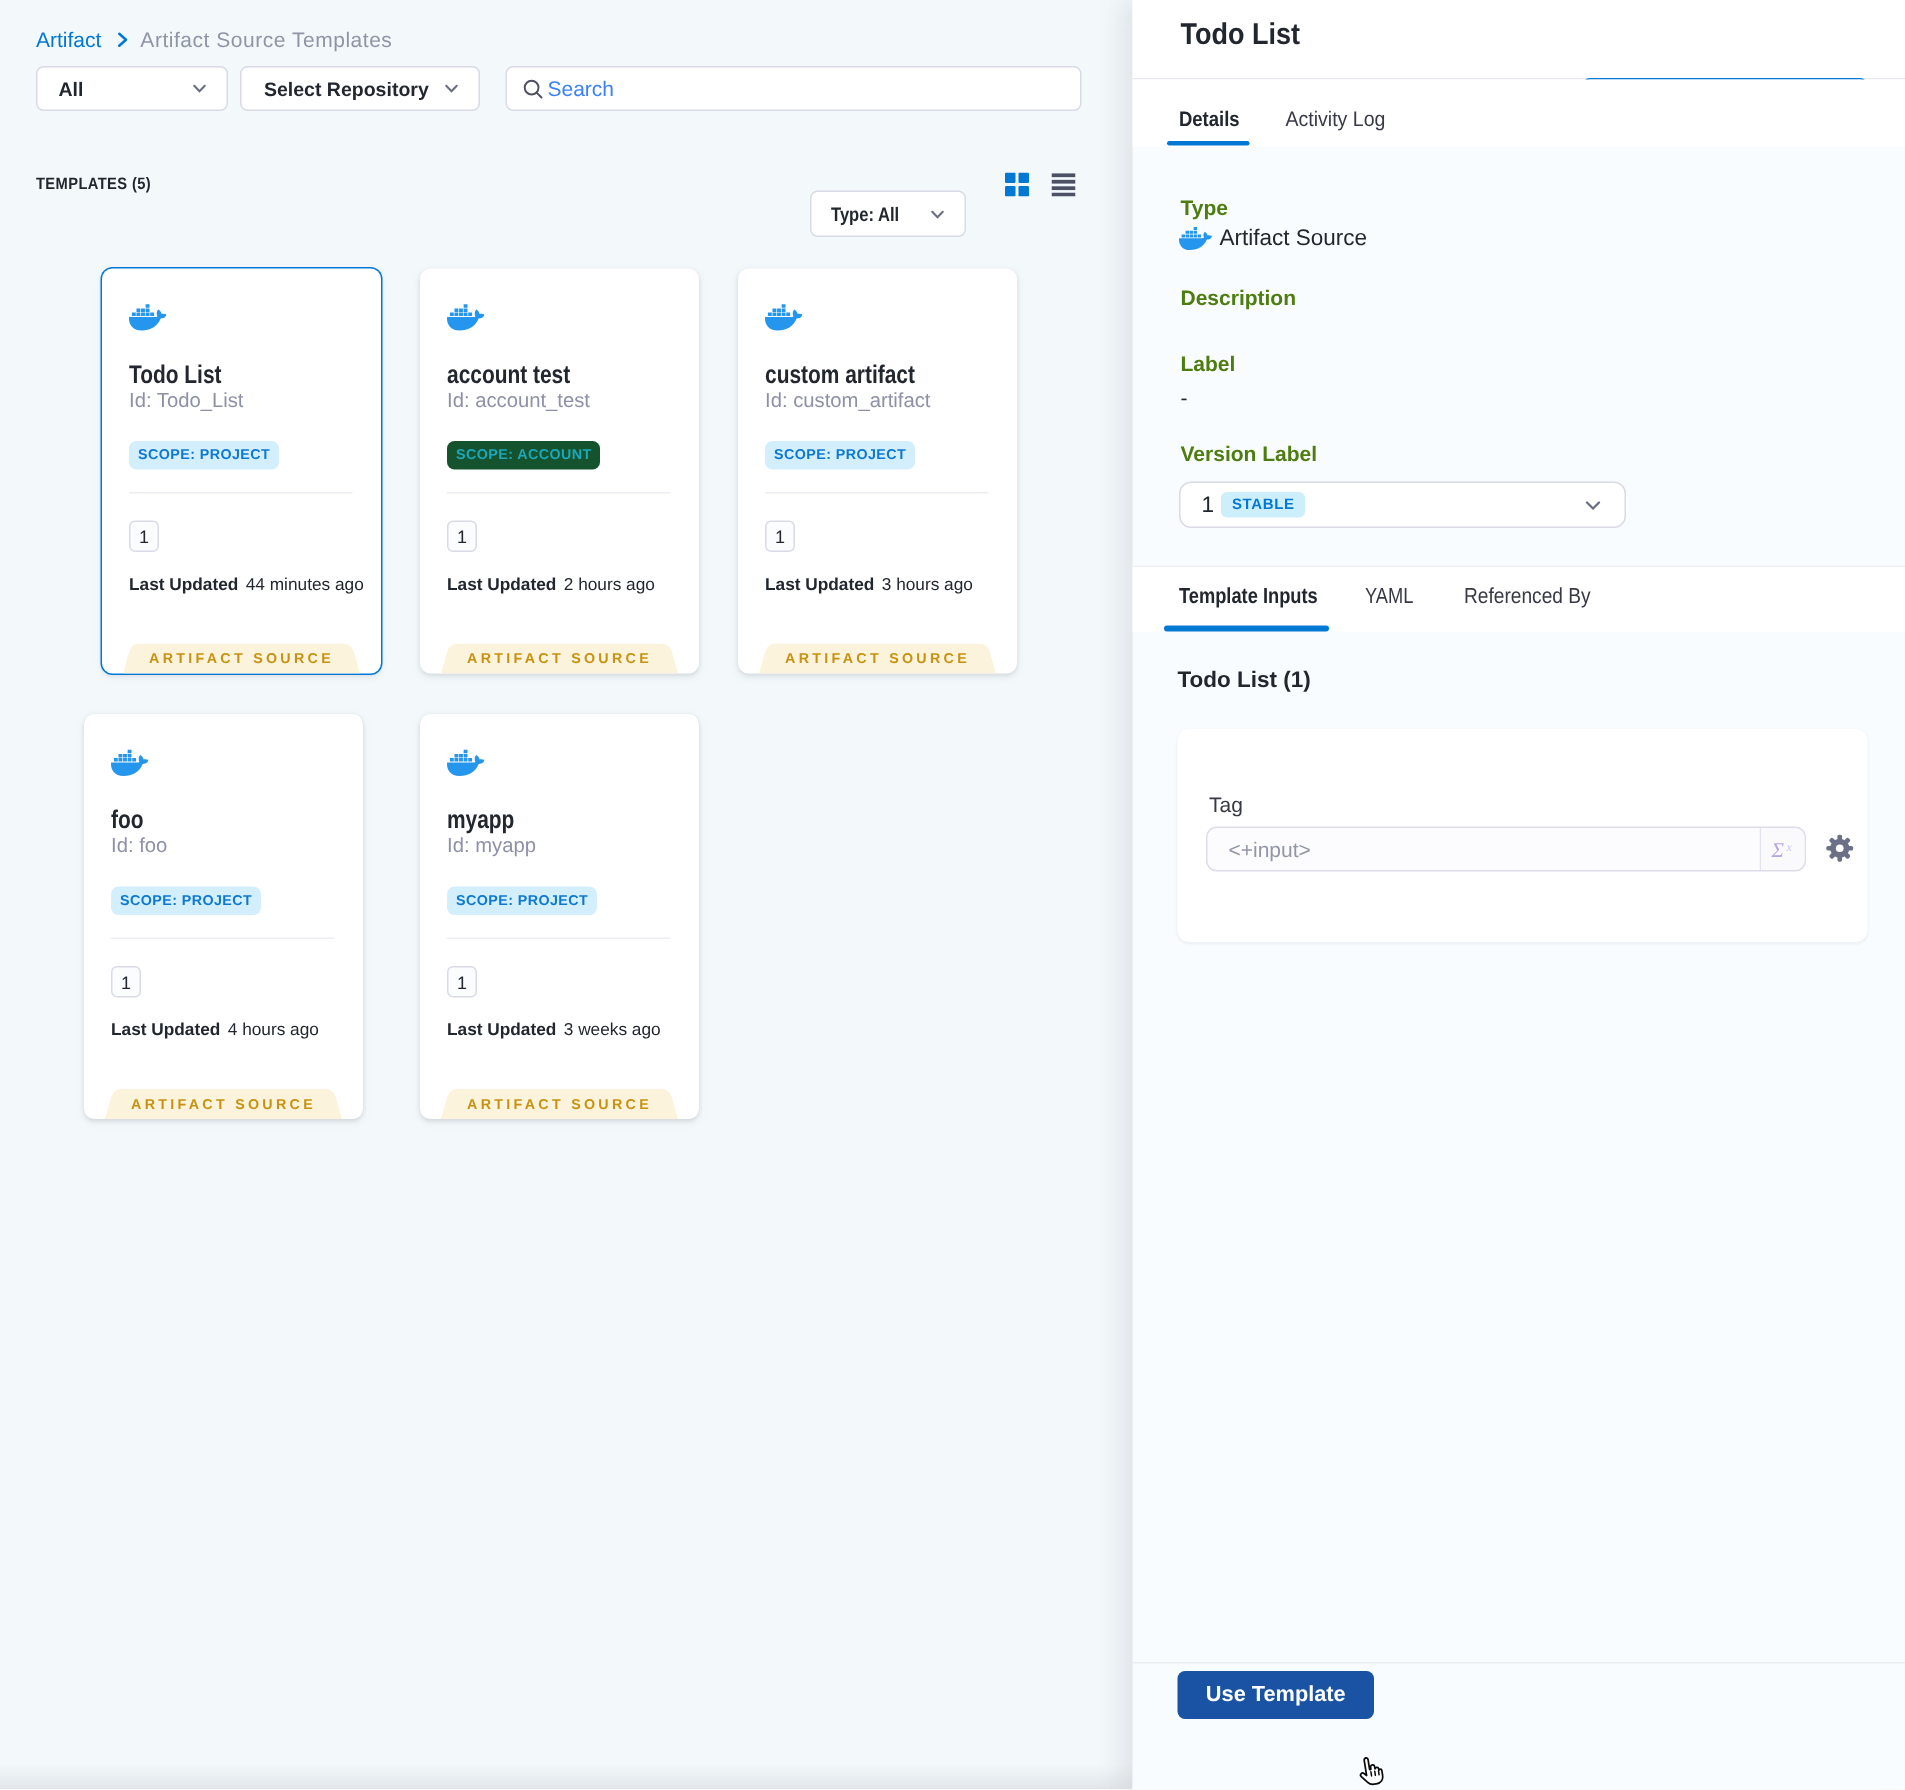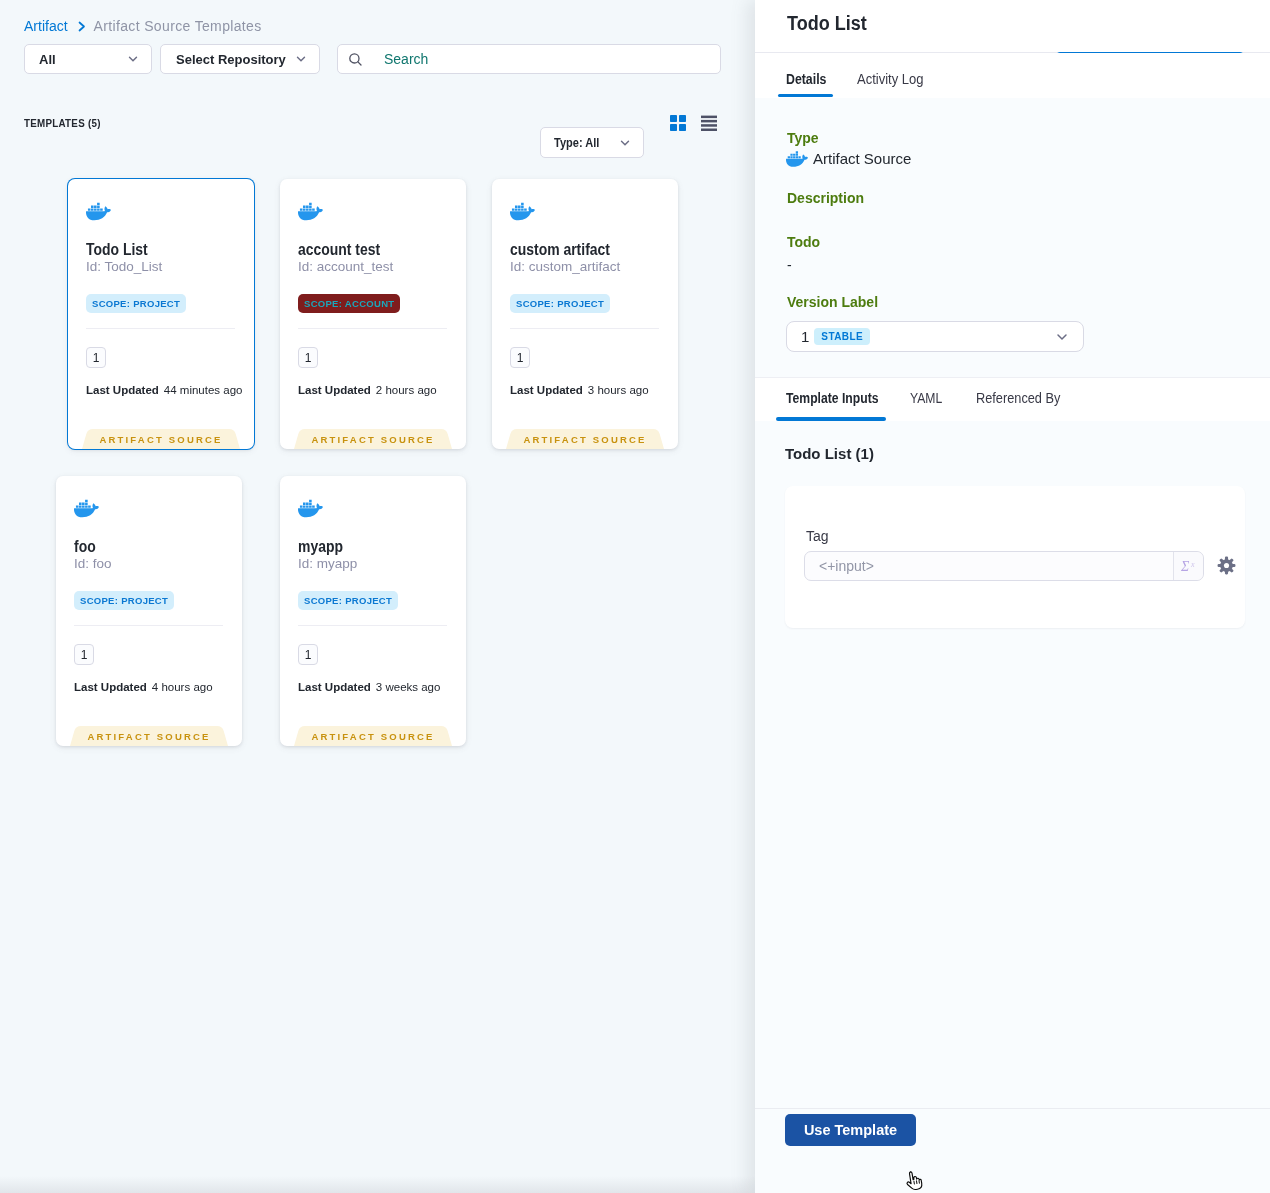--- a/index.html
+++ b/index.html
@@ -9,34 +9,34 @@
 
   
   .crumb { left:24px; top:18px; font-size:14px; color:#8F94A6; }
   .crumb a { color:#0278D5; text-decoration:none; }
   .selbox { height:30px; background:#fff; border:1px solid #D9DAE5; border-radius:5px;
             display:flex; align-items:center; font-size:13px; color:#22272F; }
   .selbox .lbl { font-weight:700; }
   .chev { margin-left:auto; }
   .searchbox { left:337px; top:44px; width:384px; height:30px; background:#fff; border:1px solid #D9DAE5;
                border-radius:5px; display:flex; align-items:center; padding:0 10px; }
-  .searchbox .ph { color:#0f766e; font-size:14px; margin-left:21px; }
+  .searchbox .ph { color:#3b82f6; font-size:14px; margin-left:2px; }
   .seclabel { left:24px; top:117px; font-size:11px; font-weight:700; letter-spacing:.3px; color:#22272F; transform:scaleX(.89); transform-origin:0 50%; }
 
   
   .card { position:absolute; width:186px; height:270px; background:#fff; border-radius:7px;
           box-shadow:0 1px 3px rgba(40,41,61,.10), 0 2px 6px rgba(96,97,112,.10); }
   .card.sel { box-shadow:0 0 0 1px #0278D5, 0 1px 3px rgba(40,41,61,.10), 0 2px 6px rgba(96,97,112,.10); }
   .card .dock { position:absolute; left:18px; top:22px; }
   .card .ttl { position:absolute; left:18px; top:61px; font-size:17px; font-weight:700; color:#22272F; transform:scaleX(.82); transform-origin:0 50%; white-space:nowrap; }
   .card .cid { position:absolute; left:18px; top:80px; font-size:13.5px; color:#8E90A8; }
   .badge { position:absolute; left:18px; top:115px; height:19px; border-radius:5px; padding:0 6px;
            display:flex; align-items:center; font-size:9.5px; font-weight:700; letter-spacing:.3px; }
   .badge.proj { background:#D3EEFC; color:#0B78D2; }
-  .badge.acct { background:#7f1d1d; color:#1BA7BC; }
+  .badge.acct { background:#14532d; color:#1BA7BC; }
   .card .divl { position:absolute; left:18px; top:149px; width:149px; height:1px; background:#EDEDF3; }
   .card .vbox { position:absolute; left:18px; top:168px; width:20px; height:21px; border:1px solid #D9DAE5;
                 border-radius:4px; background:#FBFCFE; display:flex; align-items:center; justify-content:center;
                 font-size:12px; color:#22272F; }
   .card .lu { position:absolute; left:18px; top:205px; font-size:11.5px; color:#22272F; }
   .card .lu b { font-weight:700; margin-right:5px;margin-top:21px; }
   .cfoot { position:absolute; bottom:0; left:50%; transform:translateX(-50%); width:158px; height:20px;
            display:flex; align-items:center; justify-content:center; }
   .cfoot svg.bg { position:absolute; left:0; top:0; }
   .cfoot span { position:relative; font-size:9.5px; font-weight:700; letter-spacing:2.2px; color:#C8920F; white-space:nowrap; }
@@ -223,21 +223,21 @@
     <div class="tab" style="left:31px; top:71px; font-weight:700; color:#22272F; transform:scaleX(.88); transform-origin:0 50%;">Details</div>
     <div class="tab" style="left:102px; top:71px; transform:scaleX(.93); transform-origin:0 50%;">Activity Log</div>
     <div class="underline" style="left:23px; top:94px; width:55px; height:3px;"></div>
 
     <div class="a dlabel" style="left:32px; top:130px;">Type</div>
     <svg class="a" style="left:31px; top:149px;" width="22" height="20" viewBox="0 0 640 512">
         <path fill="#2496ED" d="M349.9 236.3h-66.1v-59.4h66.1v59.4zm0-204.3h-66.1v60.7h66.1V32zm78.2 144.8H362v59.4h66.1v-59.4zm-156.3-72.1h-66.1v60.1h66.1v-60.1zm78.1 0h-66.1v60.1h66.1v-60.1zm276.8 100c-14.4-9.7-47.6-13.2-73.1-8.4-3.3-24-16.7-44.9-41.1-63.7l-14-9.3-9.3 14c-18.4 27.8-23.4 73.6-3.7 103.8-8.7 4.7-25.8 11.1-48.4 10.7H2.4c-8.7 50.8 5.8 116.8 44 162.1 37.1 43.9 92.7 66.2 165.4 66.2 157.4 0 273.9-72.5 328.4-204.2 21.4.4 67.6.1 91.3-45.2 1.5-2.5 6.6-13.2 8.5-17.1l-13.3-8.9zm-511.1-27.9h-66v59.4h66.1v-59.4zm78.1 0h-66.1v59.4h66.1v-59.4zm78.1 0h-66.1v59.4h66.1v-59.4zm-78.1-72.1h-66.1v60.1h66.1v-60.1z"></path>
       </svg>
     <div class="a dval" style="left:58px; top:150px; font-size:15px;">Artifact Source</div>
     <div class="a dlabel" style="left:32px; top:190px;">Description</div>
-    <div class="a dlabel" style="left:32px; top:234px;">Todo</div>
+    <div class="a dlabel" style="left:32px; top:234px;">Label</div>
     <div class="a dval" style="left:32px; top:257px;">-</div>
     <div class="a dlabel" style="left:32px; top:294px;">Version Label</div>
     <div class="a verselect">
       <span style="font-size:15px; color:#22272F;">1</span>
       <span class="stable">STABLE</span>
       <svg class="chev" width="14" height="14" viewBox="0 0 14 14">
           <path d="M3 5 7 9 11 5" fill="none" stroke="#6B6D85" stroke-width="1.5" stroke-linecap="round"></path>
         </svg>
     </div>
 

